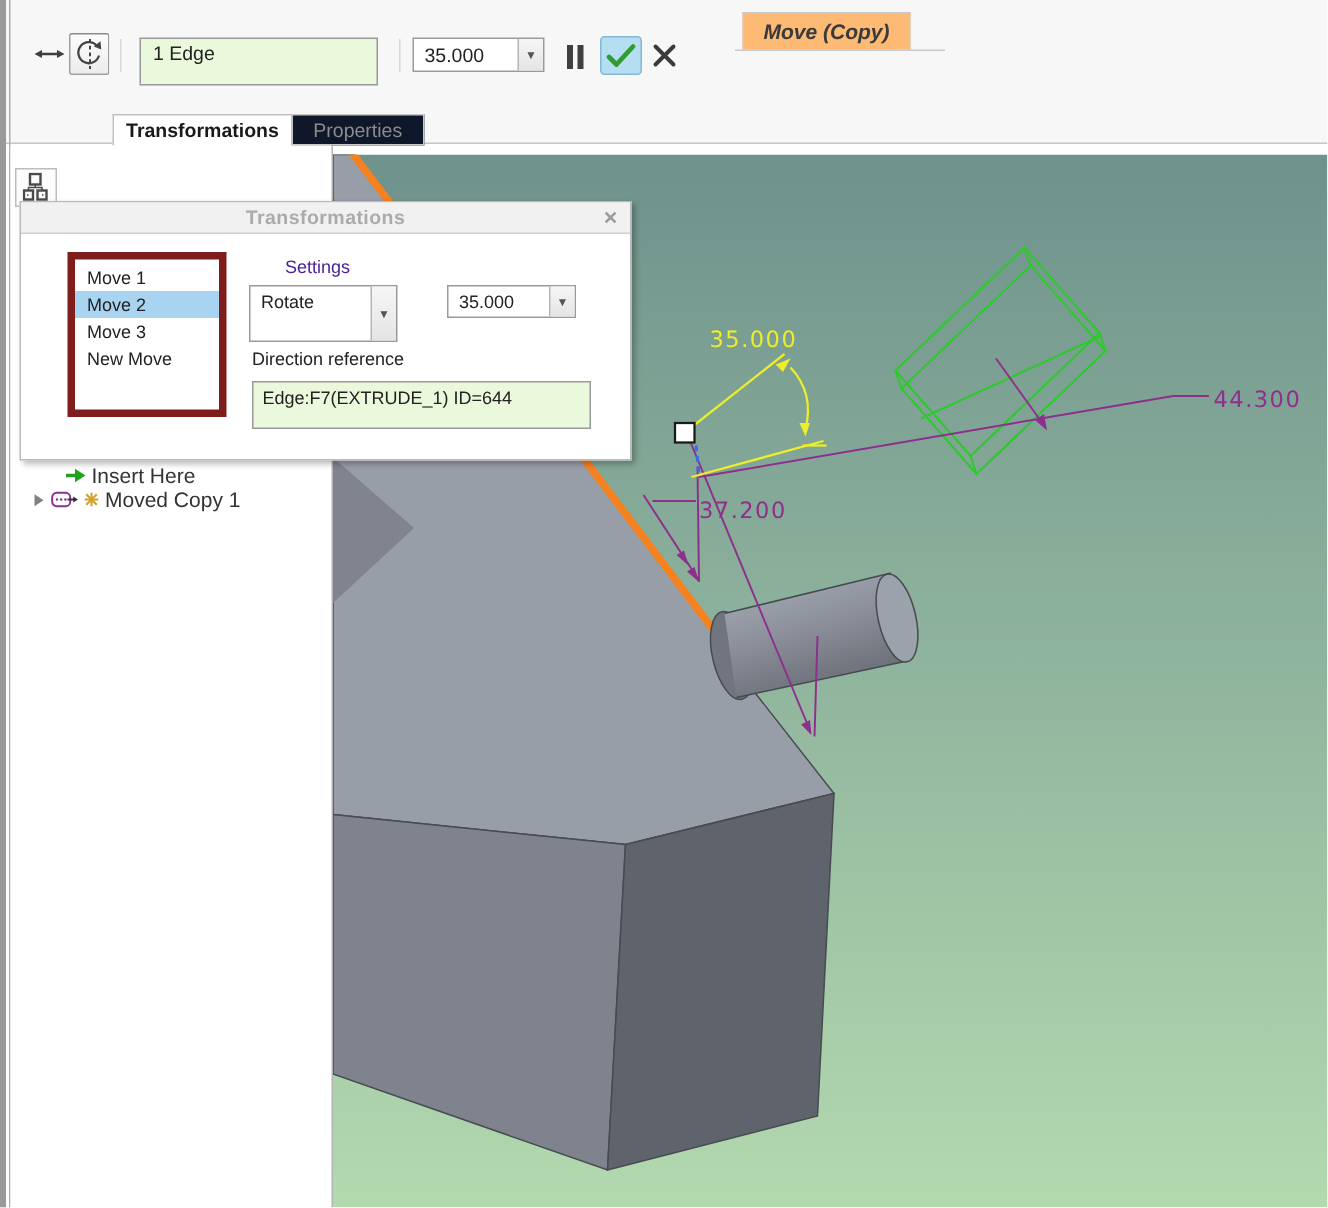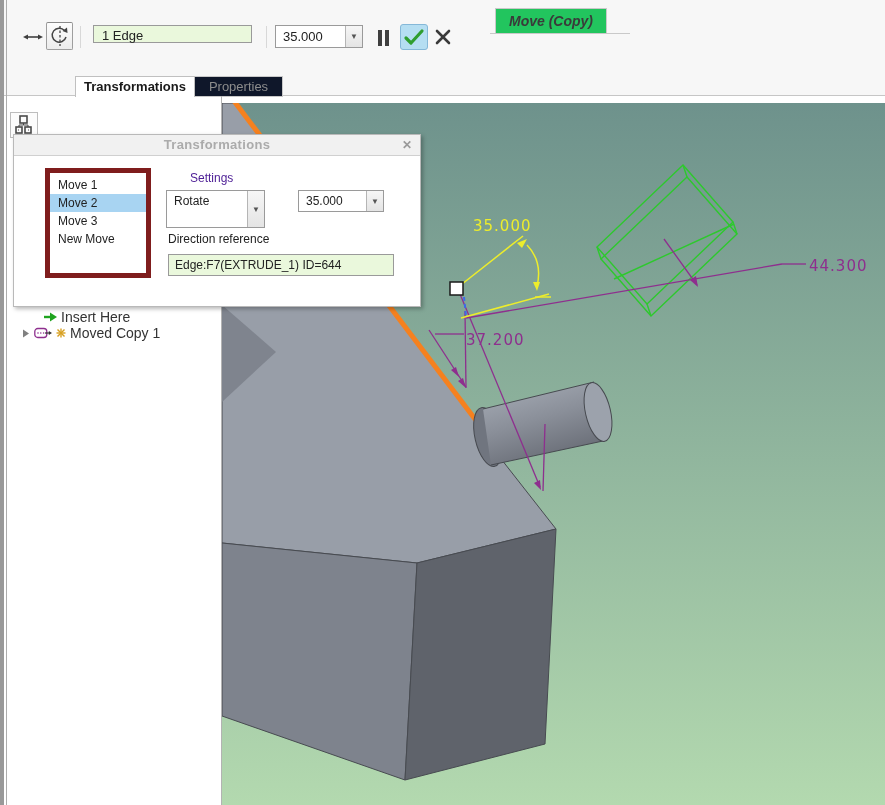--- a/index.html
+++ b/index.html
@@ -16,39 +16,39 @@
                border-bottom:1px solid #c6c6c6; }
   .vsep { width:1px; background:#d8d8d8; }
   .tool-sep { top:26px; height:22px; }
   #sep-a { left:370px; top:0; height:103px; background:#d2d2d2; }
   #sep-b { left:459px; top:0; height:103px; background:#d2d2d2; }
 
   #rotate-btn { left:46px; top:22px; width:27px; height:28px; background:linear-gradient(#fdfdfd,#ececec);
                 border:1px solid #9e9e9e; border-top-color:#8a8a8a; border-radius:2px;
                 display:flex; align-items:center; justify-content:center; }
 
-  #collector { left:93px; top:25px; width:159px; height:18px; background:#eaf8dc;
+  #collector { left:93px; top:25px; width:159px; height:32px; background:#eaf8dc;
                border:1px solid #9a9a9a; font-size:13px; color:#222;
                line-height:20px; padding-left:8px; }
 
   .combo { background:#ffffff; border:1px solid #9a9a9a; display:flex; }
   .combo .val { flex:1; font-size:13px; color:#222; line-height:21px; padding-left:7px; }
   .combo .drop { width:17px; background:linear-gradient(#f6f6f6,#e4e4e4); border-left:1px solid #b5b5b5;
                  font-size:8px; color:#555; display:flex; align-items:center; justify-content:center; }
   #angle-combo { left:275px; top:25px; width:88px; height:23px; }
 
   #pause-btn { left:378px; top:30px; width:12px; height:16px; display:flex; gap:3px; }
   #pause-btn i { display:block; width:4px; height:16px; background:#3f3f3f; }
 
   #confirm-btn { left:400px; top:24px; width:28px; height:26px; background:#b5def2;
                  border:1px solid #85b8d8; border-radius:3px;
                  display:flex; align-items:center; justify-content:center; }
   #cancel-btn { left:435px; top:29px; width:16px; height:16px; }
 
-  #title-tab { left:495px; top:8px; width:112px; height:25px; background:#22c55e;
+  #title-tab { left:495px; top:8px; width:112px; height:25px; background:#fdba74;
                border:1px solid #c9c9c9; border-bottom:none; text-align:center;
                font-size:14px; font-weight:bold; font-style:italic; color:#3a3a3a; line-height:24px; }
   #title-tab-underline { left:490px; top:33px; width:140px; height:1px; background:#c9c9c9; }
 
   .tab { top:76px; height:21px; text-align:center; font-size:13px; line-height:20px; }
   #tab-transformations { left:75px; width:120px; background:#ffffff; border:1px solid #c0c0c0;
                          border-bottom:none; font-weight:bold; color:#191919; z-index:3; }
   #tab-properties { left:195px; width:88px; background:#0f172a; border:1px solid #c9c9c9;
                     border-left:none; color:#8c8c8c; }
 
@@ -70,21 +70,21 @@
   #dialog-close { right:8px; top:3px; font-size:12px; font-weight:bold; color:#9a9a9a; cursor:default; }
   #moves-list { left:31px; top:33px; width:106px; height:110px; border:5px solid #7f1d1d;
                 background:#ffffff; padding-top:3px; }
   .move-item { height:18px; font-size:12px; color:#222; line-height:18px; padding-left:8px; }
   .move-item.selected { background:#a8d4f2; }
   #settings-label { left:152px; top:36px; font-size:12px; color:#4c1d95;margin-left:24px; }
   #type-combo  { left:152px; top:55px; width:99px; height:38px; }
   #angle-combo-dlg { left:284px; top:55px; width:86px; height:22px; }
   .combo .val12 { flex:1; font-size:12px; color:#222; line-height:20px; padding-left:7px; }
   #reference-label { left:154px; top:97px; font-size:12px; color:#222; }
-  #reference-field { left:154px; top:119px; width:226px; height:22px; background:#eaf8dc;
+  #reference-field { left:154px; top:119px; width:226px; height:32px; background:#eaf8dc;
                      border:1px solid #9a9a9a; font-size:12px; color:#222; line-height:20px; padding-left:6px; }
 
   
   #viewport { left:222px; top:103px; width:663px; height:702px; }
   svg text.dim { font-family:"DejaVu Sans", sans-serif; font-size:15px; letter-spacing:1px; }
 </style>
 </head>
 <body>
 
 <div class="abs" id="dashboard"></div>

